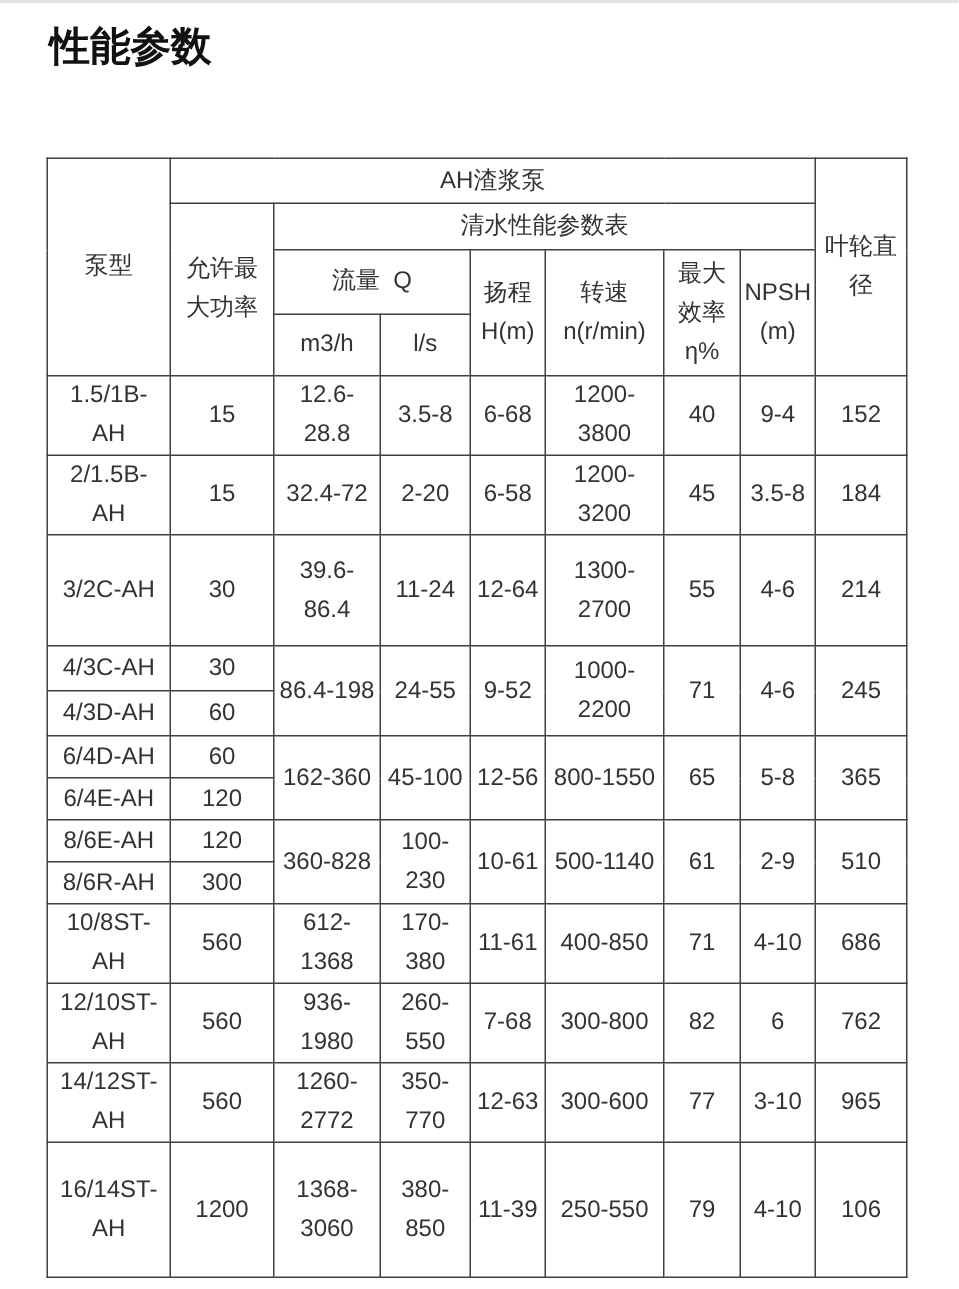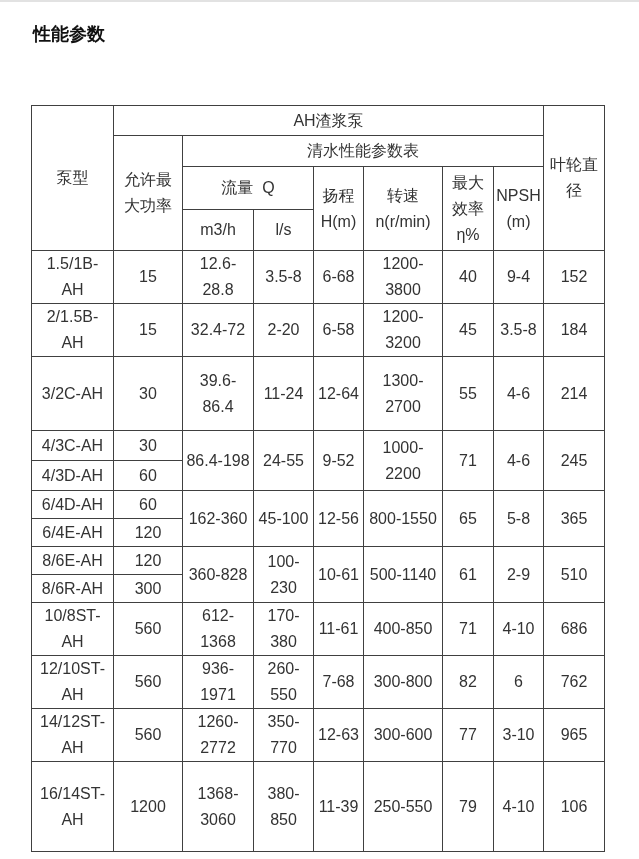--- a/index.html
+++ b/index.html
@@ -6,22 +6,22 @@
   body{
     width:639px;height:859px;
     font-family:"Liberation Sans", sans-serif;
     color:#333333;
     border-top:2px solid #e2e2e2;
     box-sizing:border-box;
     overflow:hidden;
   }
   .page{padding:14px 0 0 33px;}
   .page-title{
-    font-family:Liberation Sans, sans-serif;
-    font-size:18px;
+    font-family:Liberation Mono, monospace;
+    font-size:27px;
     font-weight:700;
     color:#111111;
     margin:0;
     line-height:36px;
   }
   table.perf{
     border-collapse:collapse;
     table-layout:fixed;
     margin-top:53px;
     margin-left:-2px;
@@ -193,21 +193,21 @@
       <td>400-850</td>
       <td>71</td>
       <td>4-10</td>
       <td>686</td>
     </tr>
     <tr class="h55">
       <td class="pump">12/10ST-
 AH</td>
       <td>560</td>
       <td>936-
-1971</td>
+1980</td>
       <td>260-
 550</td>
       <td>7-68</td>
       <td>300-800</td>
       <td>82</td>
       <td>6</td>
       <td>762</td>
     </tr>
     <tr class="h55">
       <td class="pump">14/12ST-

